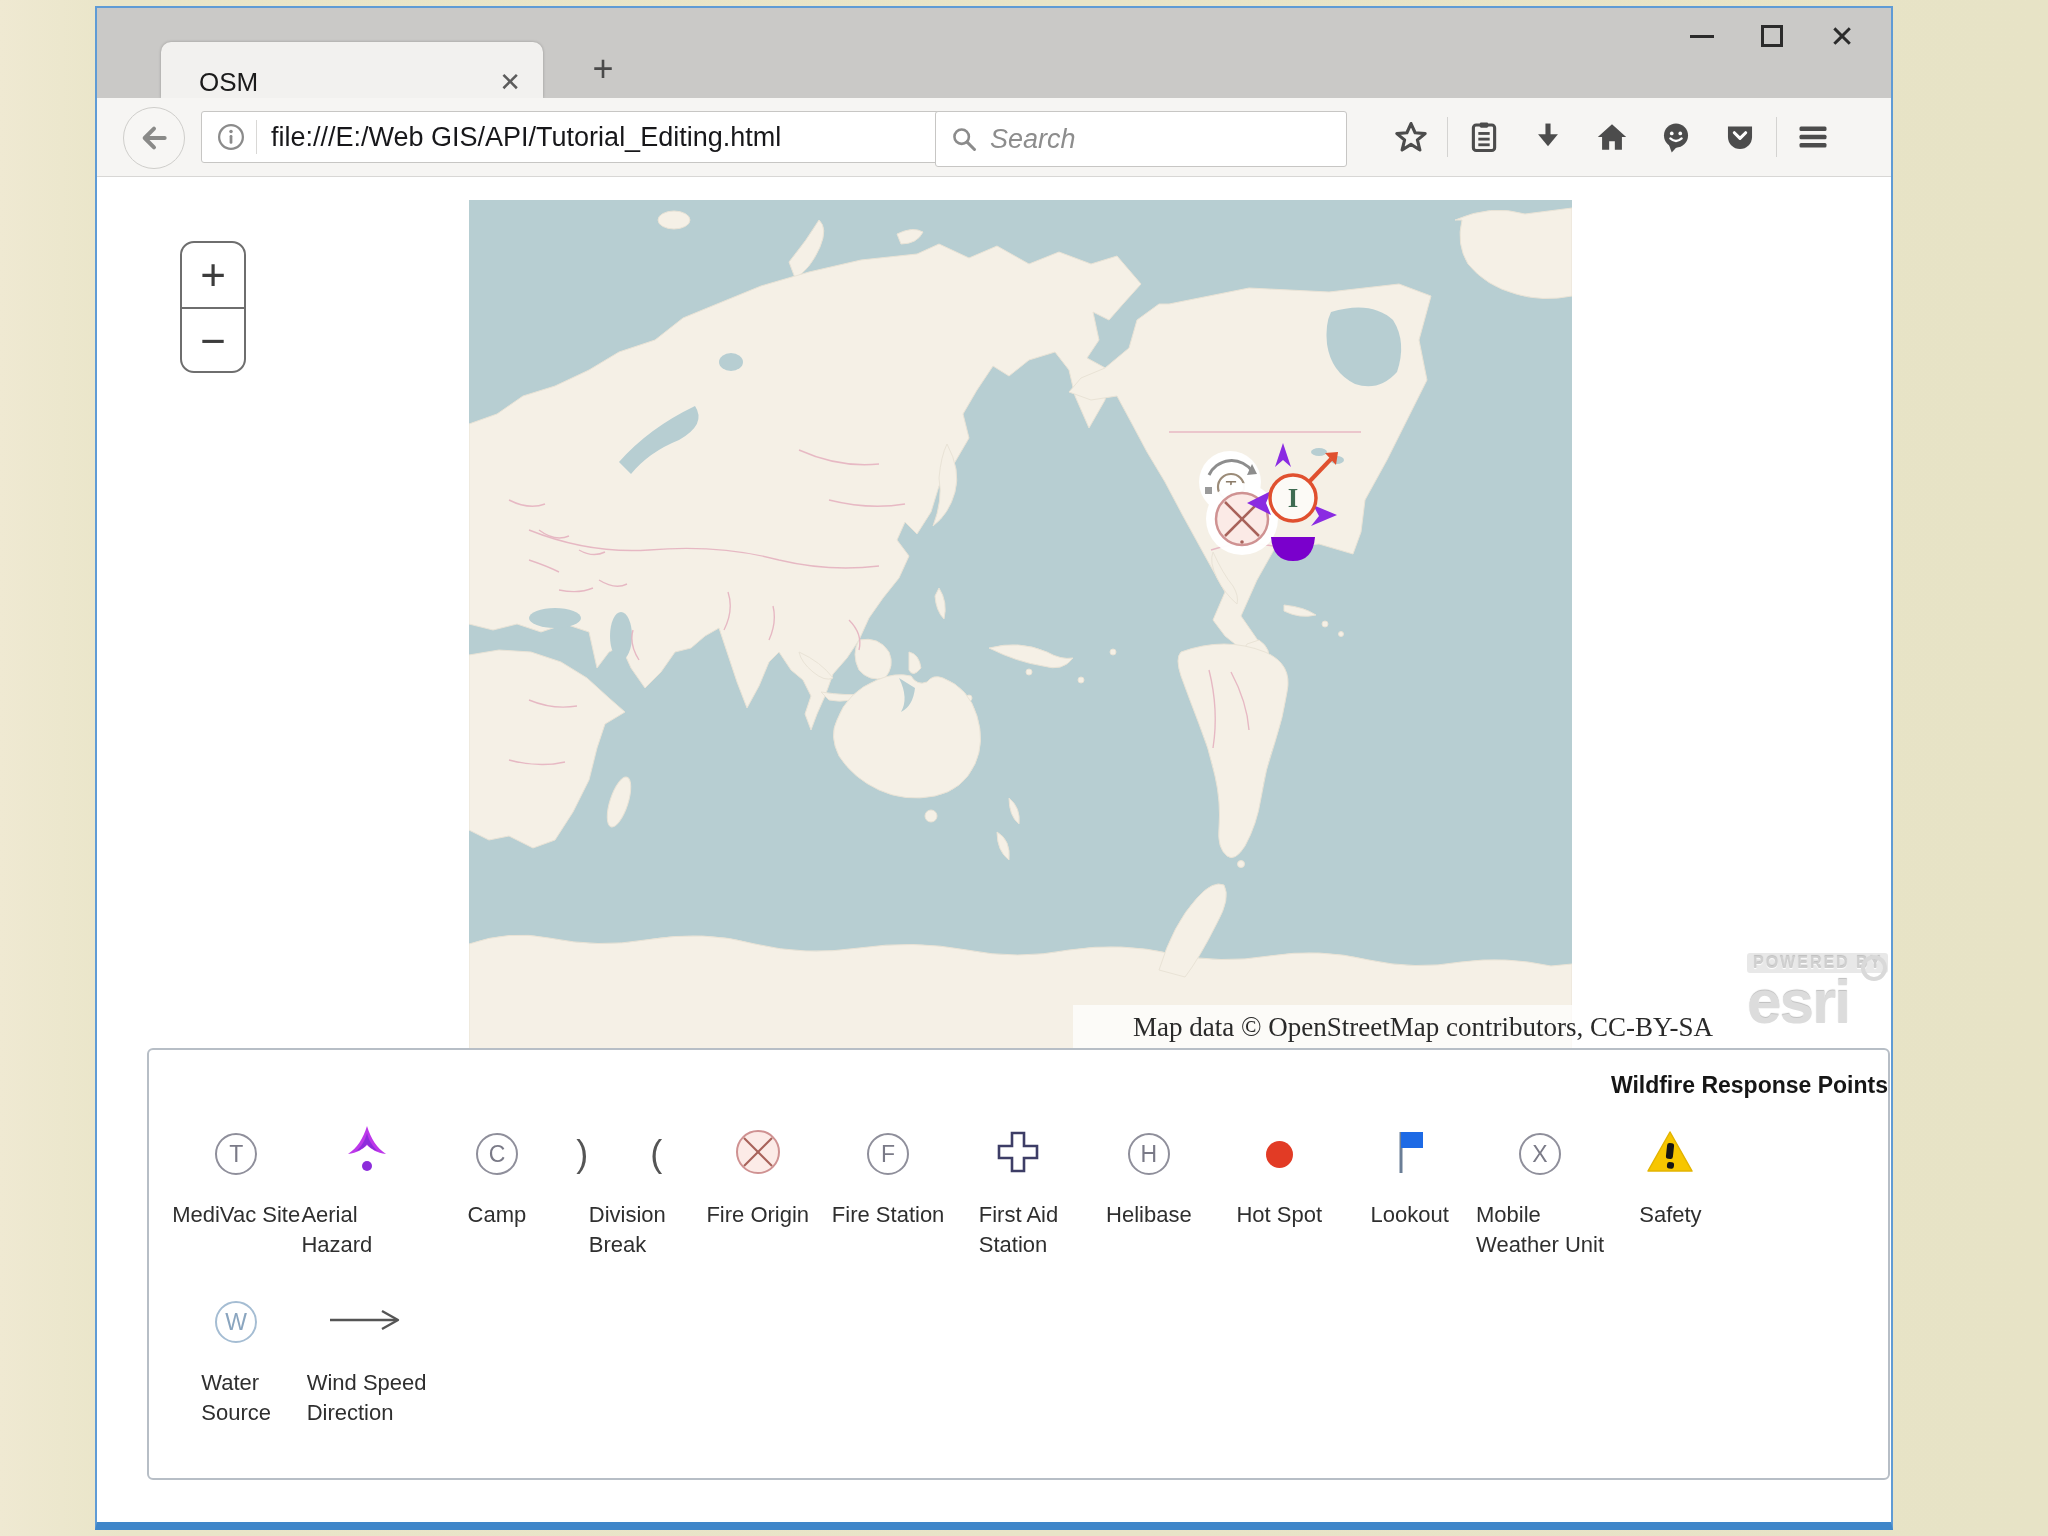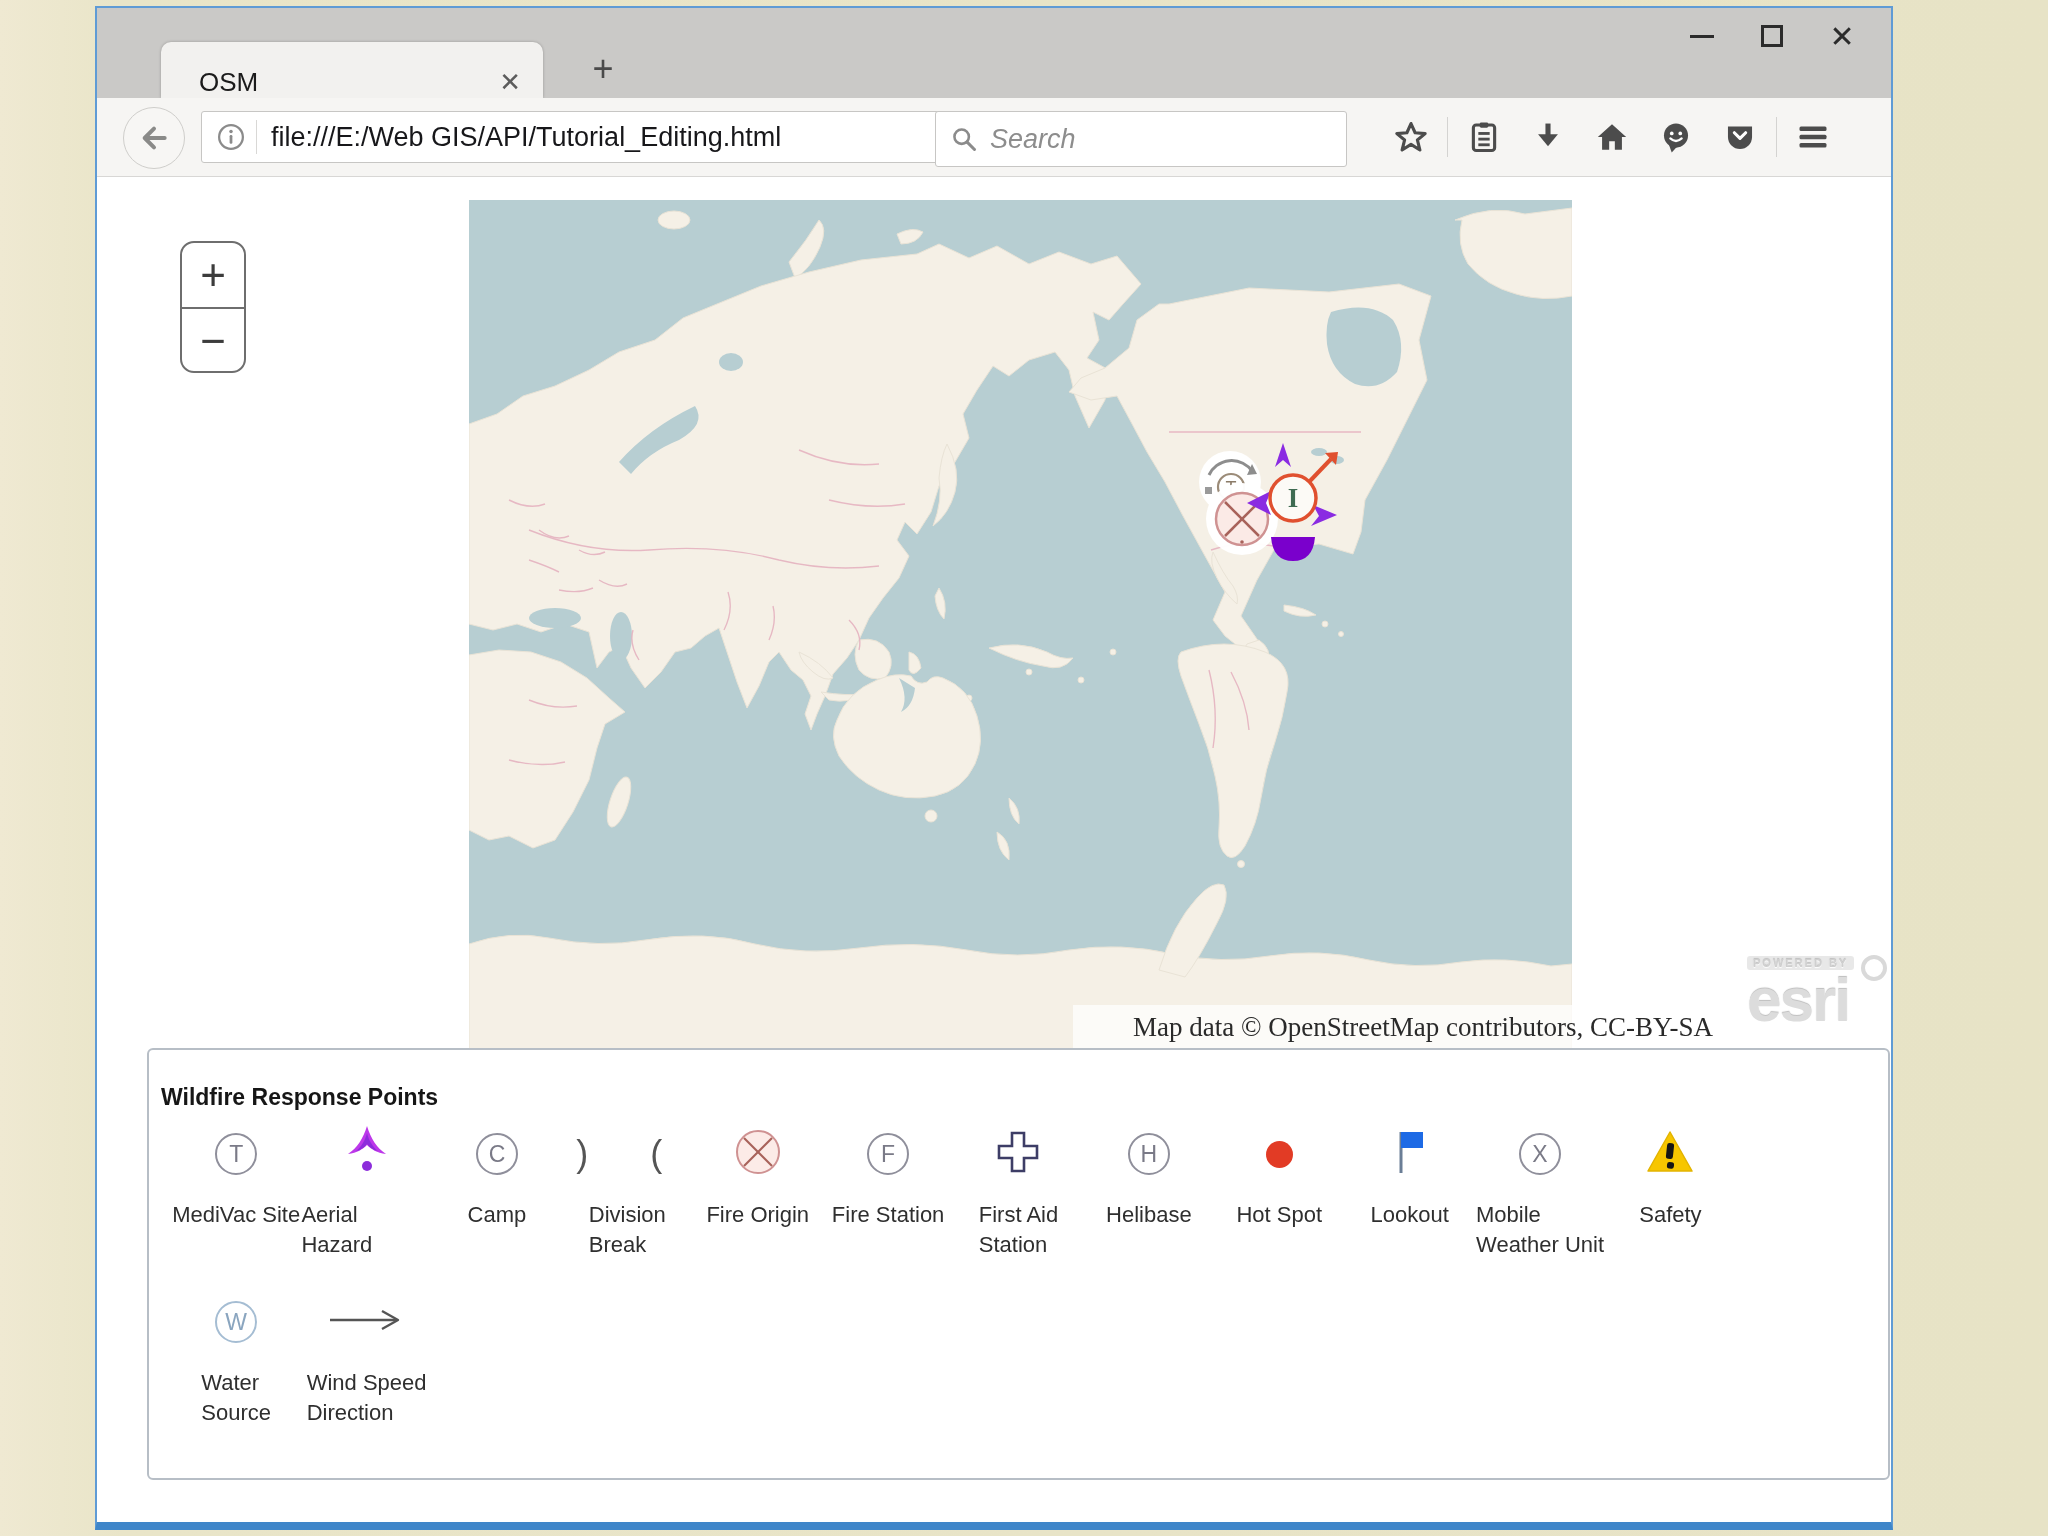--- a/index.html
+++ b/index.html
@@ -49,30 +49,30 @@
            border-radius:14px;box-sizing:border-box;overflow:hidden;}
   #zoomctl .zb{height:64px;display:flex;align-items:center;justify-content:center;font-size:44px;color:#3c3c3c;}
   #zoomctl .zdiv{height:0;border-top:2px solid #6e6e6e;}
 
   .marker{position:absolute;}
 
   #attrib{position:absolute;right:162px;top:828px;height:44px;line-height:44px;background:rgba(255,255,255,.72);
           padding:0 16px 0 60px;font-family:"Liberation Serif",serif;font-size:27px;color:#2a2a2a;white-space:nowrap;}
   #esri{position:absolute;left:1650px;top:776px;width:142px;height:92px;color:#d7d7d7;
         text-shadow:0 1px 1px #fff,0 -1px 1px #bdbdbd;}
-  #esri .pb{font-size:11px;letter-spacing:2px;font-weight:bold;color:#cfcfcf;background:rgba(190,190,190,.35);
+  #esri .pb{font-size:16px;letter-spacing:2px;font-weight:bold;color:#cfcfcf;background:rgba(190,190,190,.35);
         display:inline-block;padding:1px 6px;border-radius:3px;}
   #esri .brand{font-size:62px;font-weight:bold;line-height:58px;letter-spacing:-2px;color:#dcdcdc;}
   #esri .globe{position:absolute;right:2px;top:2px;width:26px;height:26px;border-radius:50%;
         border:4px solid #d9d9d9;box-sizing:border-box;}
 
   
   #legend{position:absolute;left:50px;top:871px;width:1743px;height:432px;box-sizing:border-box;
           border:2px solid #b7bec6;border-radius:6px;background:#fff;}
-  #legend h3{margin:12px;text-align:left;padding-top:22px;font-size:23px;color:#161616;}
+  #legend h3{margin:0;text-align:right;padding-top:22px;font-size:23px;color:#161616;}
   .lgrid{position:absolute;left:22px;right:22px;display:grid;grid-template-columns:repeat(13,1fr);}
   #lrow1{top:70px;}
   #lrow2{top:238px;}
   .cell{display:flex;flex-direction:column;align-items:center;}
   .cell .iconbox{height:68px;display:flex;align-items:center;justify-content:center;}
   .cell .lbl{margin-top:12px;font-size:22px;color:#2f2f2f;text-align:left;line-height:1.35;white-space:pre-line;}
 
   .ic-circle{width:42px;height:42px;border-radius:50%;border:2px solid #8f8f9b;box-sizing:border-box;
              display:flex;align-items:center;justify-content:center;font-size:23px;color:#7a7a87;background:#fff;}
   .ic-circle.water{border-color:#a5bdd3;color:#8aa5bf;}

